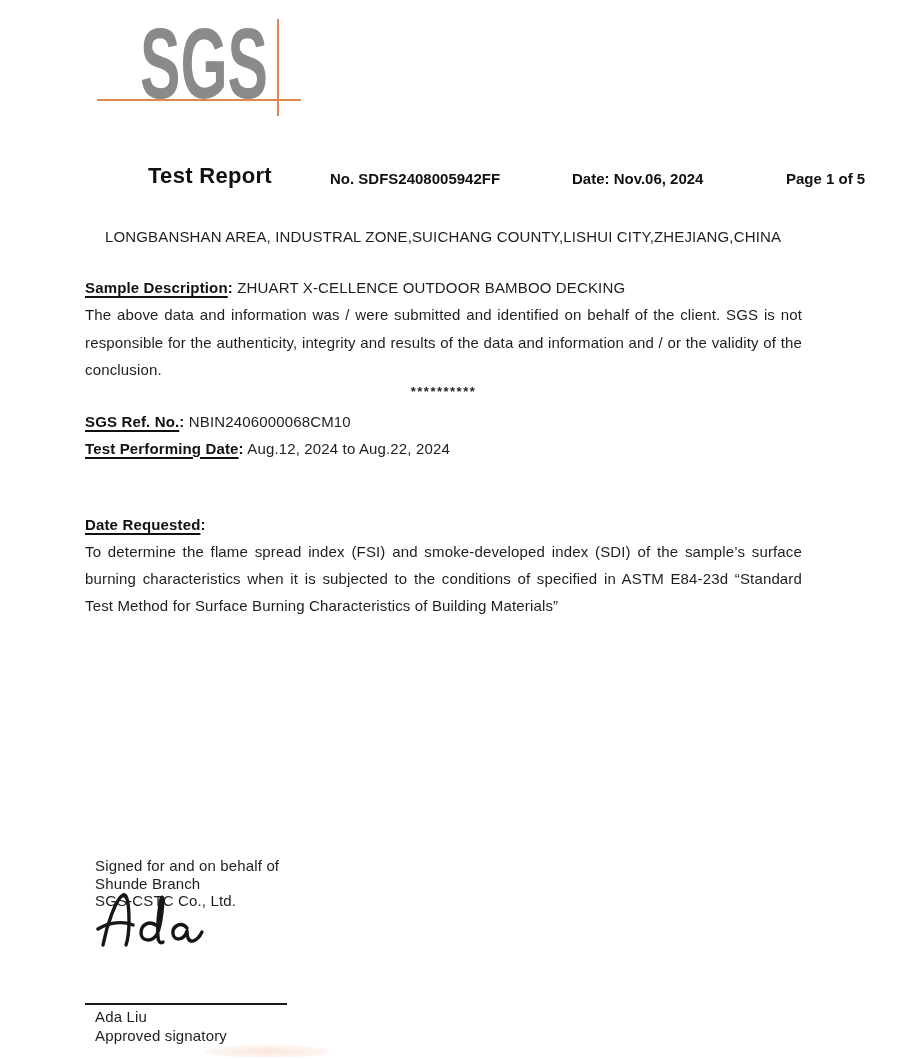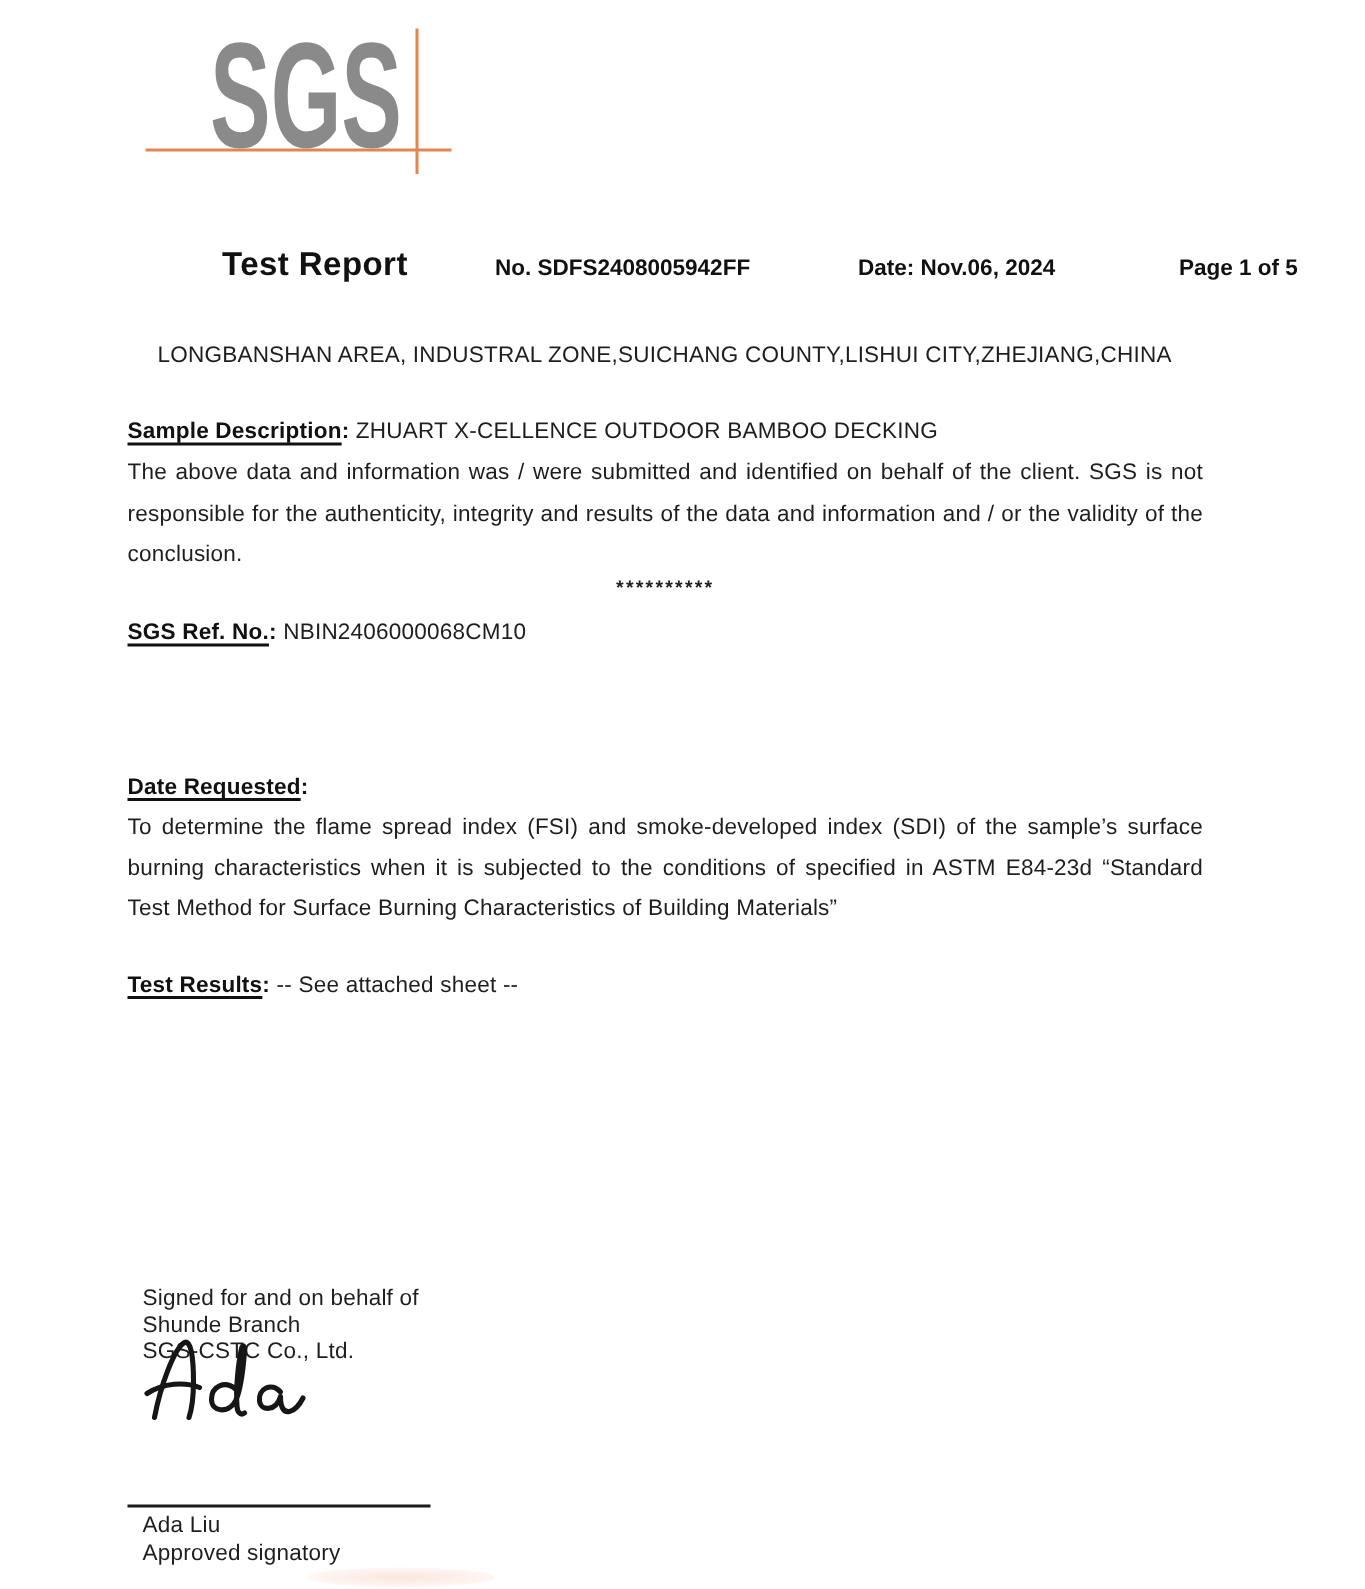--- a/index.html
+++ b/index.html
@@ -98,31 +98,31 @@
     <span>ZHUART X-CELLENCE OUTDOOR BAMBOO DECKING</span>
   </div>
 
   <div class="abs separator">**********</div>
 
   <div class="abs body-text fields">
     <div class="field-row">
       <span class="lbl"><span class="ul">SGS Ref. No.</span><span>:</span></span>
       <span>NBIN2406000068CM10</span>
     </div>
+    <div class="field-row">
+      <span class="lbl"><span class="ul">Test Performing Date</span><span>:</span></span>
+      <span>Aug.12, 2024 to Aug.22, 2024</span>
+    </div>
   </div>
 
   <div class="abs body-text tr-heading">
     <span class="lbl"><span class="ul">Date Requested</span><span>:</span></span>
   </div>
   <div class="abs body-text tr-body">To determine the flame spread index (FSI) and smoke-developed index (SDI) of the sample’s surface burning characteristics when it is subjected to the conditions of specified in ASTM E84-23d “Standard Test Method for Surface Burning Characteristics of Building Materials”</div>
 
-  <div class="abs body-text results-line">
-    <span class="lbl"><span class="ul">Test Results</span><span>:</span></span>
-    <span>-- See attached sheet --</span>
-  </div>
 
   <div class="abs body-text signed-block">
     <div>Signed for and on behalf of</div>
     <div>Shunde Branch</div>
     <div>SGS-CSTC Co., Ltd.</div>
   </div>
 
   <svg class="abs sig-svg" width="120" height="64" viewBox="0 0 120 64">
     <g fill="none" stroke="#161616" stroke-width="3.4" stroke-linecap="round" stroke-linejoin="round">
       <path d="M7,57 C11,36 20,11 27,7 C31,5 33,16 33,33 C33,42 32,51 30,57"></path>

